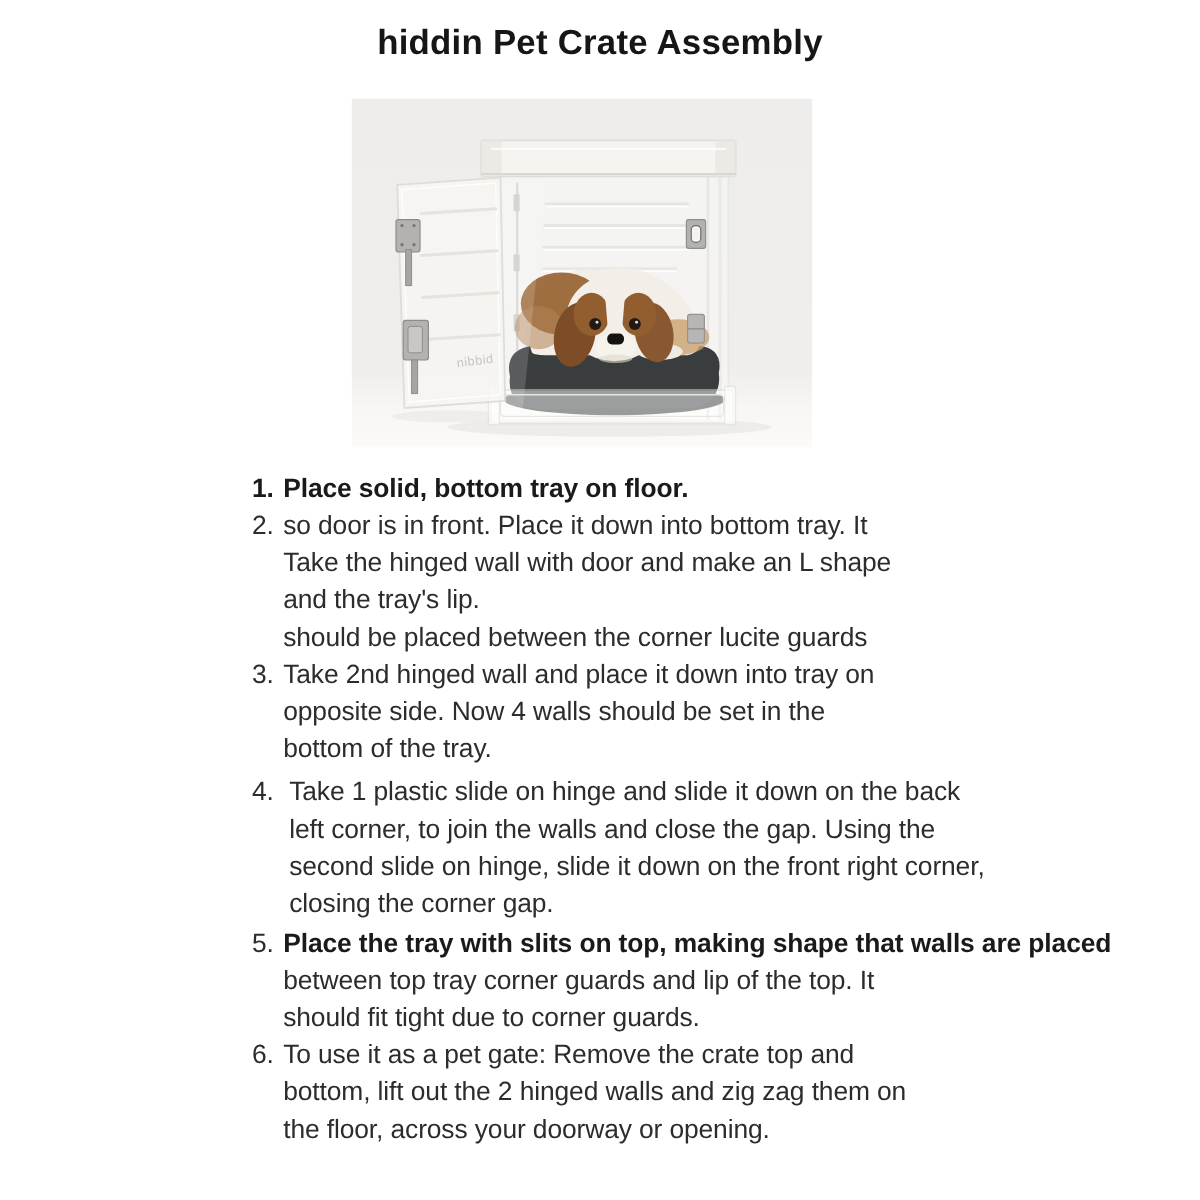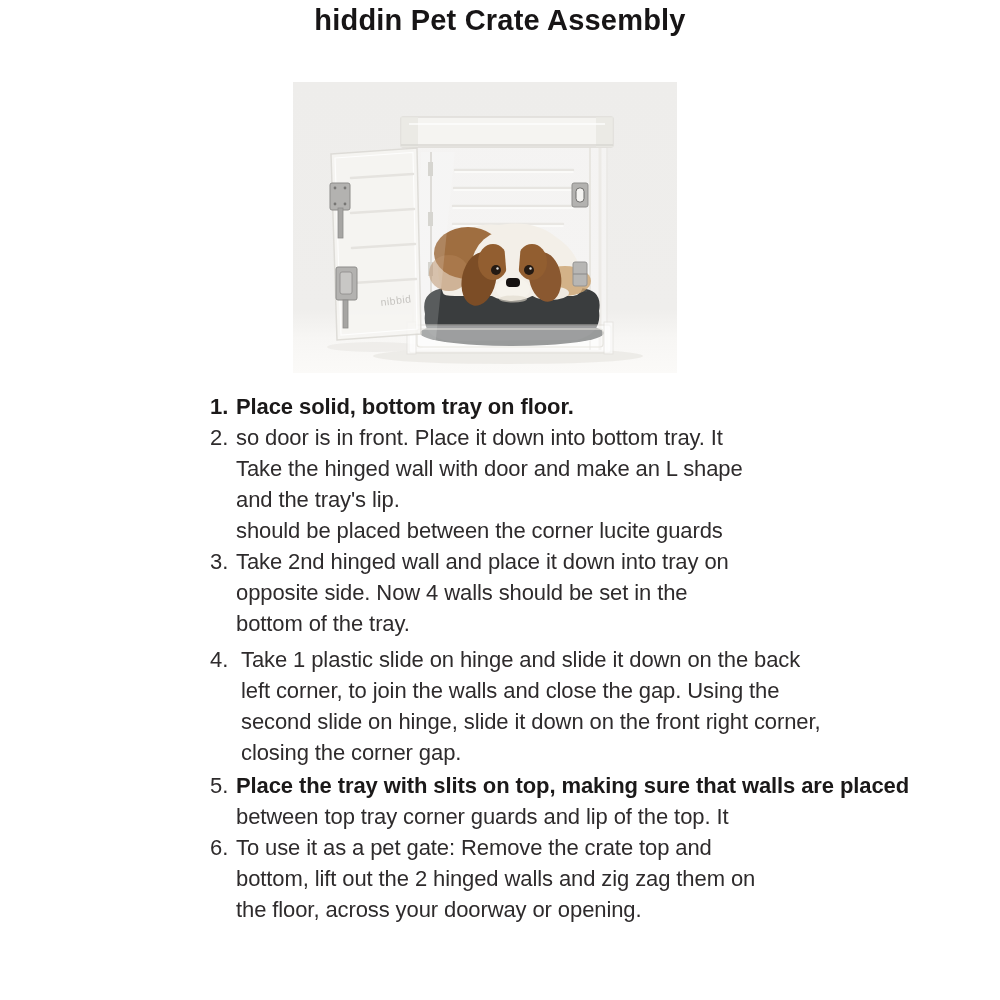--- a/index.html
+++ b/index.html
@@ -3,21 +3,21 @@
 <meta charset="utf-8">
 <style>
   html,body{margin:0;padding:0;}
   body{
     width:1000px;height:1000px;background:#ffffff;
     font-family:"Liberation Sans","DejaVu Sans",sans-serif;
     color:#2b2829;
   }
   .page{position:relative;width:1000px;height:1000px;overflow:hidden;background:#ffffff;}
   .title{
-    position:absolute;top:4px;left:0;width:100%;margin:0;
+    position:absolute;top:20px;left:0;width:100%;margin:0;
     text-align:center;font-size:29px;font-weight:700;color:#171516;
     letter-spacing:.2px;
   }
   .photo{
     position:absolute;left:293px;top:82px;width:384px;height:291px;
   }
   .photo svg{display:block;width:100%;height:100%;}
   .instructions{
     position:absolute;left:210px;top:391px;width:760px;
     font-size:22px;line-height:31px;letter-spacing:-0.1px;color:#2e2b2c;
@@ -193,22 +193,23 @@
         <div class="line">Take 1 plastic slide on hinge and slide it down on the back</div>
         <div class="line">left corner, to join the walls and close the gap. Using the</div>
         <div class="line">second slide on hinge, slide it down on the front right corner,</div>
         <div class="line">closing the corner gap.</div>
       </div>
     </div>
 
     <div class="step step-5">
       <span class="num">5.</span>
       <div class="txt">
-        <div class="line first">Place the tray with slits on top, making sure that walls are placed</div>
+        <div class="line first">Place the tray with slits on top, making shape that walls are placed</div>
         <div class="line">between top tray corner guards and lip of the top. It</div>
+        <div class="line">should fit tight due to corner guards.</div>
       </div>
     </div>
 
     <div class="step step-6">
       <span class="num">6.</span>
       <div class="txt">
         <div class="line">To use it as a pet gate: Remove the crate top and</div>
         <div class="line">bottom, lift out the 2 hinged walls and zig zag them on</div>
         <div class="line">the floor, across your doorway or opening.</div>
       </div>

